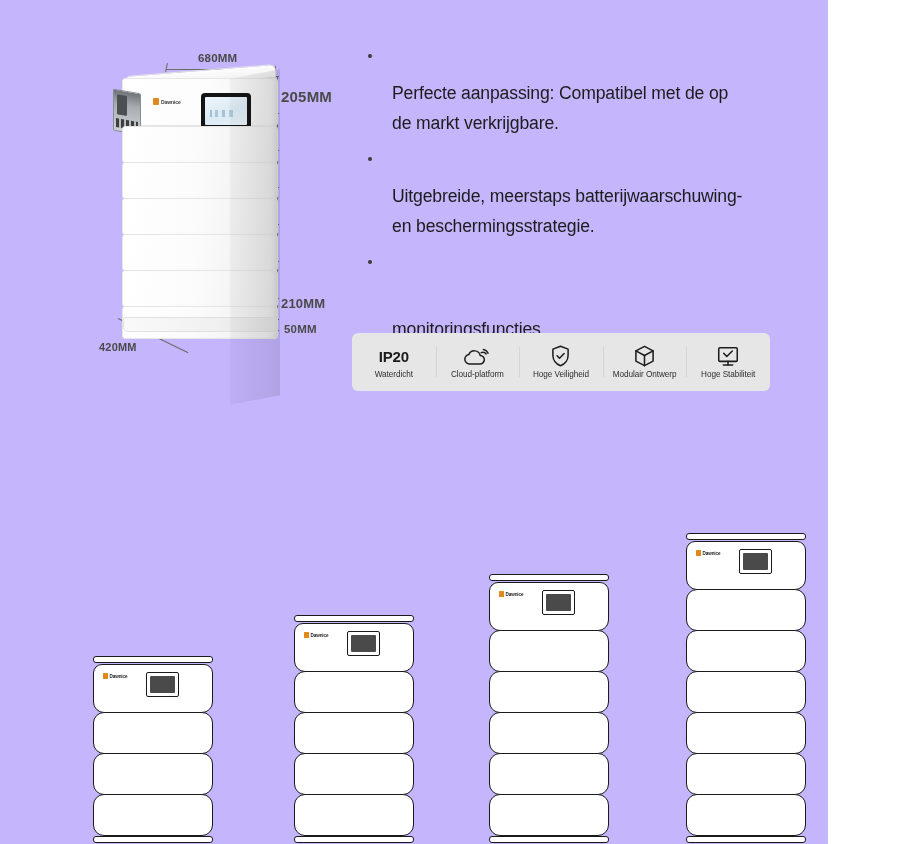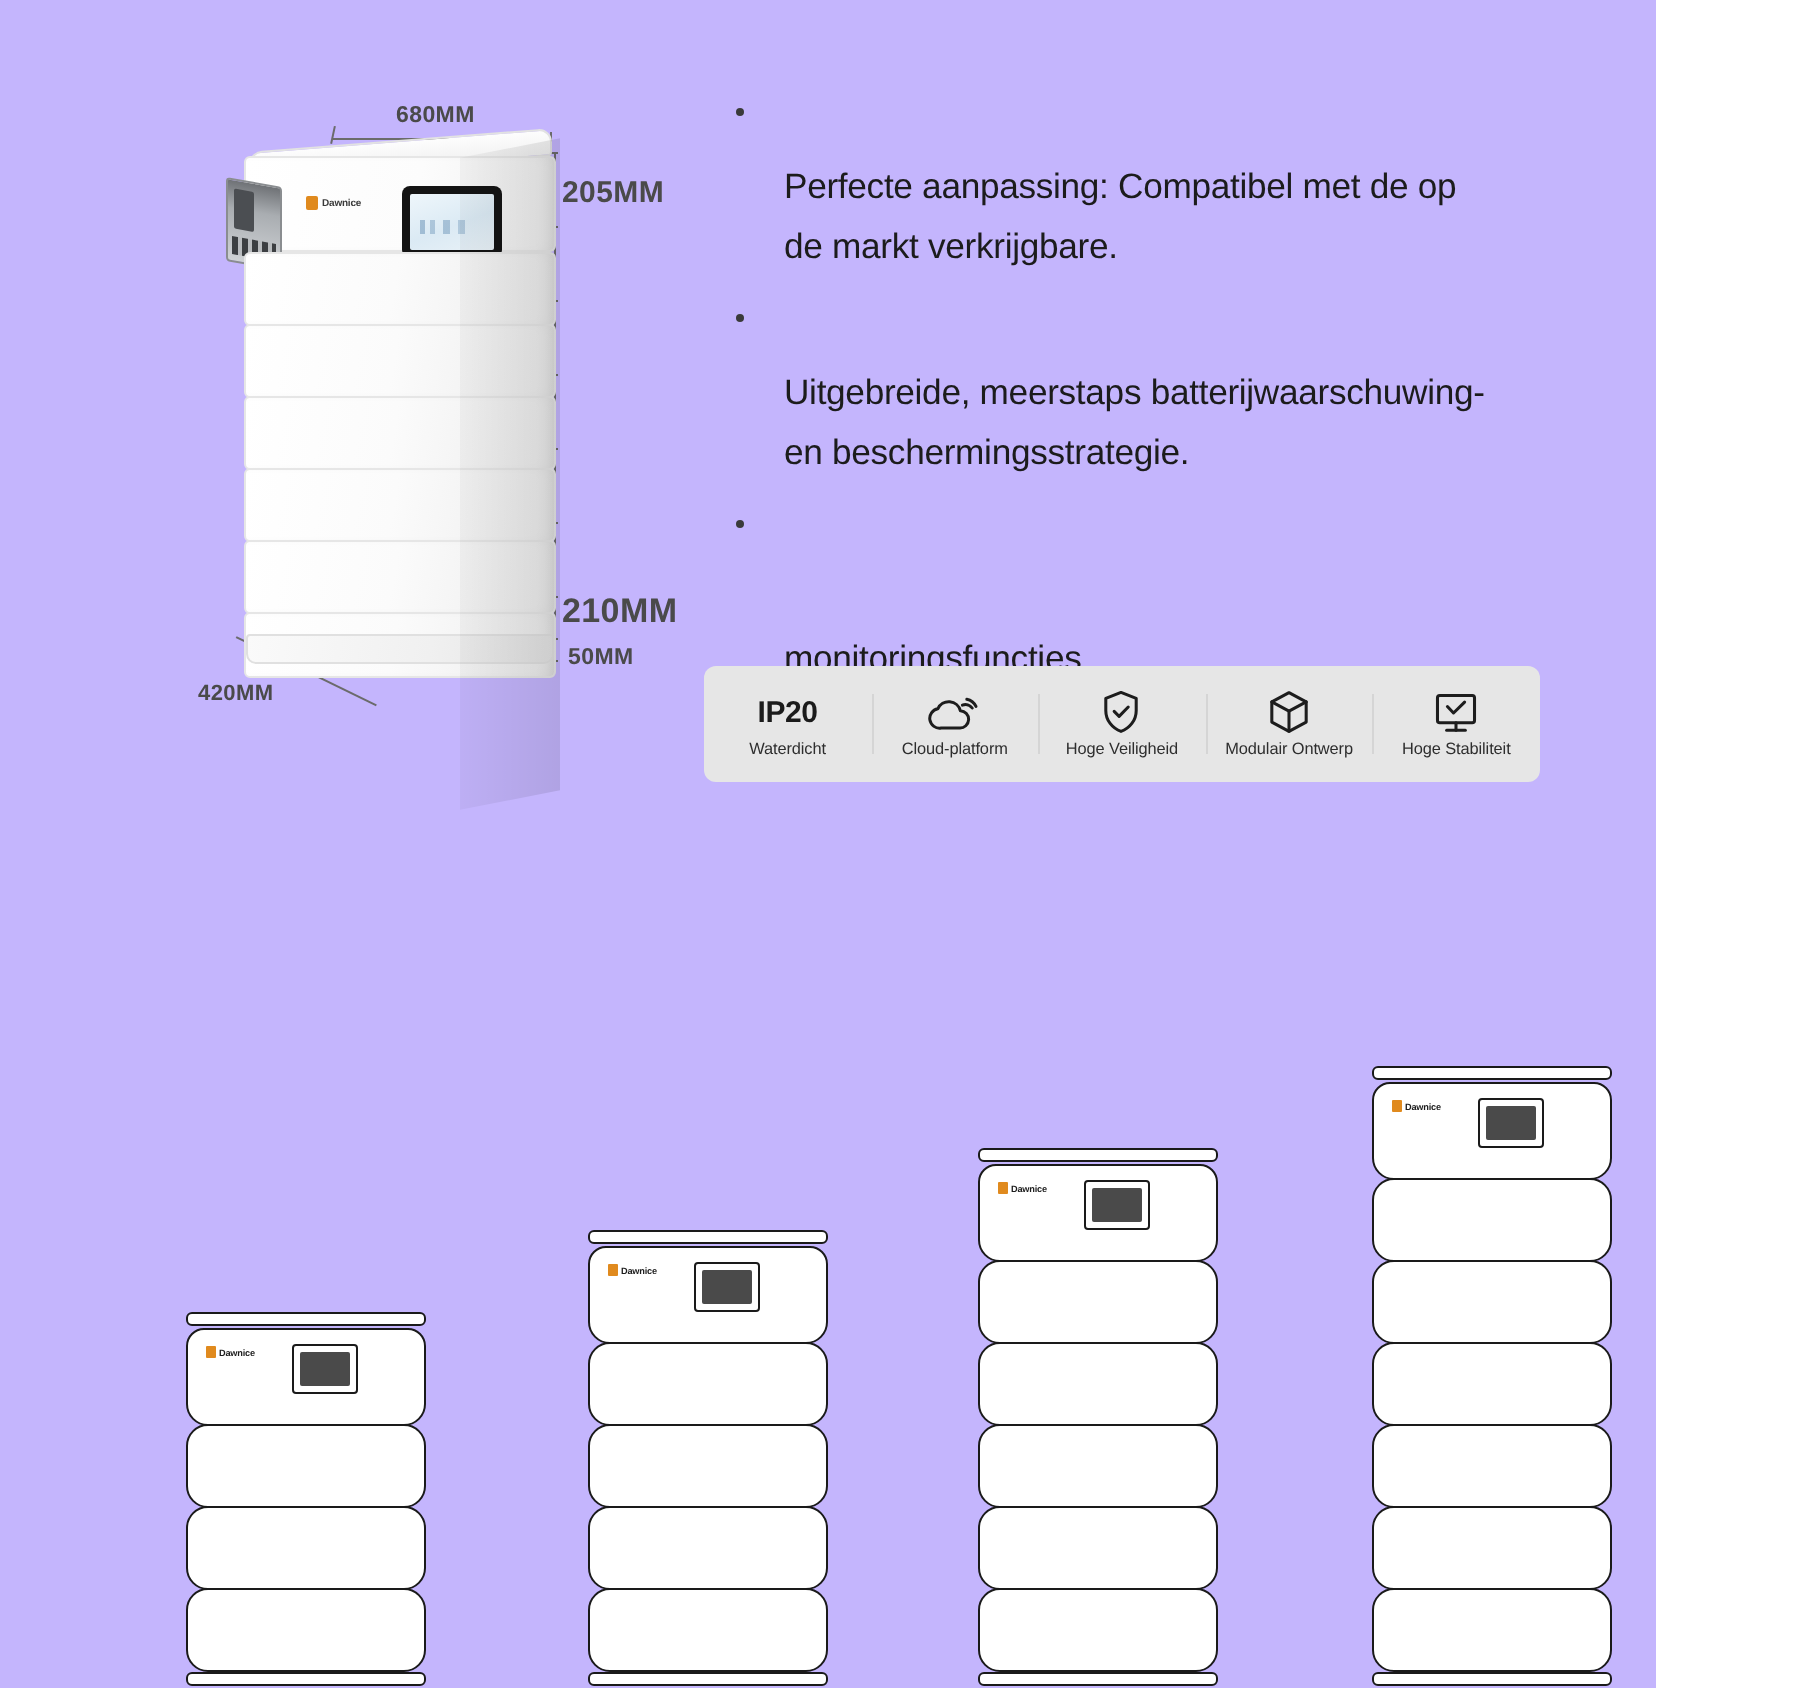--- a/index.html
+++ b/index.html
@@ -17,21 +17,21 @@
   .dim-label {
     position: absolute;
     font-family: "Liberation Sans", sans-serif;
     font-weight: 700;
     color: #4a4a4a;
     white-space: nowrap;
     letter-spacing: .2px;
   }
   #dim-top   { left: 198px; top: 52px;  font-size: 11.5px; }
   #dim-205   { left: 281px; top: 88px; font-size: 15px; }
-  #dim-210   { left: 281px; top: 296px; font-size: 17px; }
+  #dim-210   { left: 281px; top: 296px; font-size: 13px; }
   #dim-50    { left: 284px; top: 323px; font-size: 11.5px; }
   #dim-420   { left: 99px;  top: 341px; font-size: 11px; }
 
   .dimline { position: absolute; background: #6b6b6b; }
   
   #dl-top-h { left: 166px; top: 69px; width: 110px; height: 1.4px; }
   #dl-top-l { left: 166px; top: 63px; width: 1.4px; height: 9px; transform: rotate(12deg); }
   #dl-top-r { left: 275px; top: 66px; width: 1.4px; height: 11px; }
   
   #dl-right { left: 277px; top: 76px; width: 1.4px; height: 254px; }

